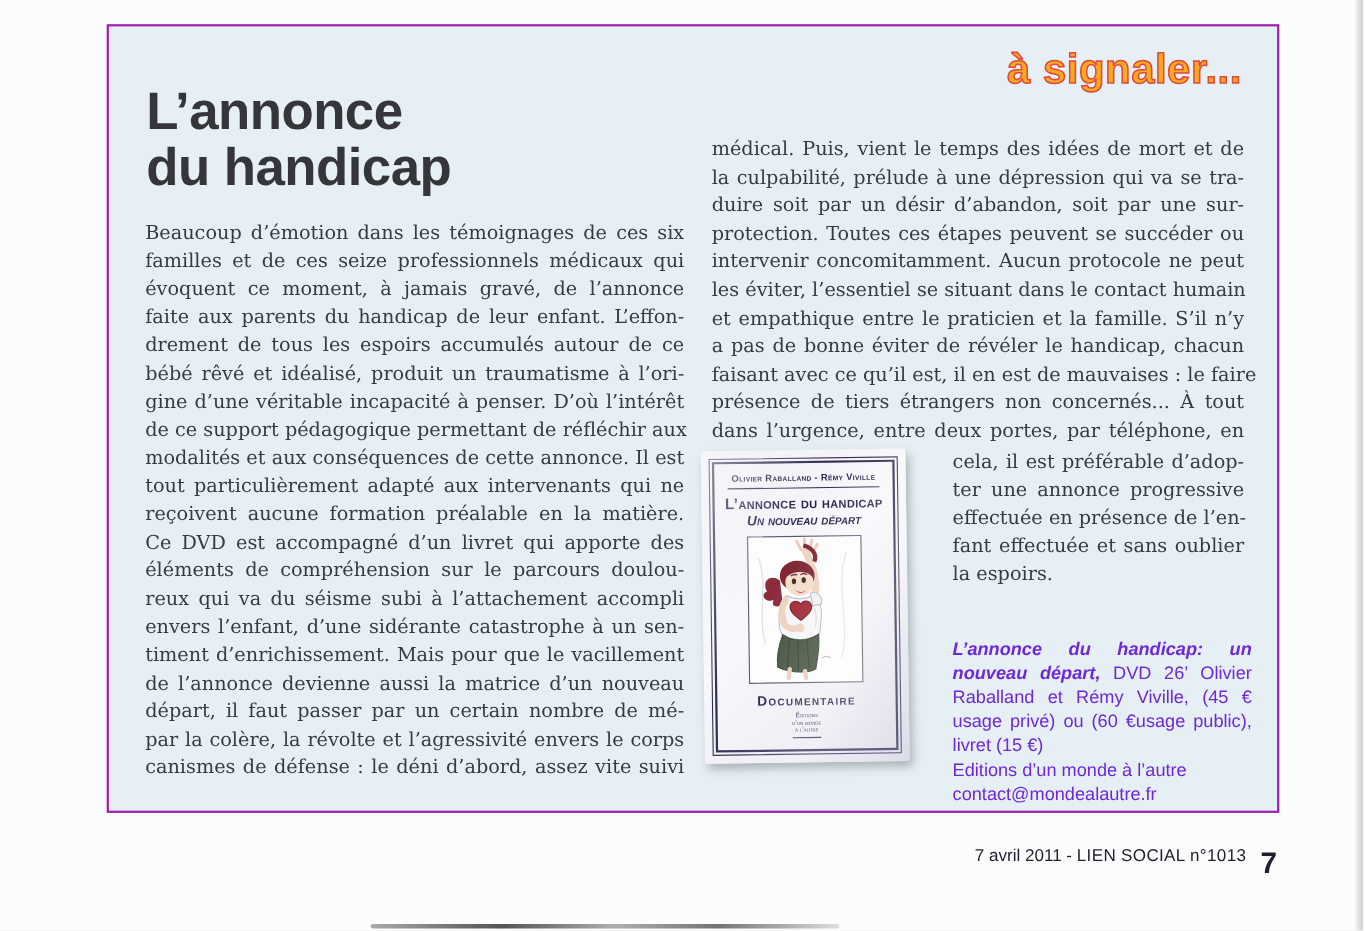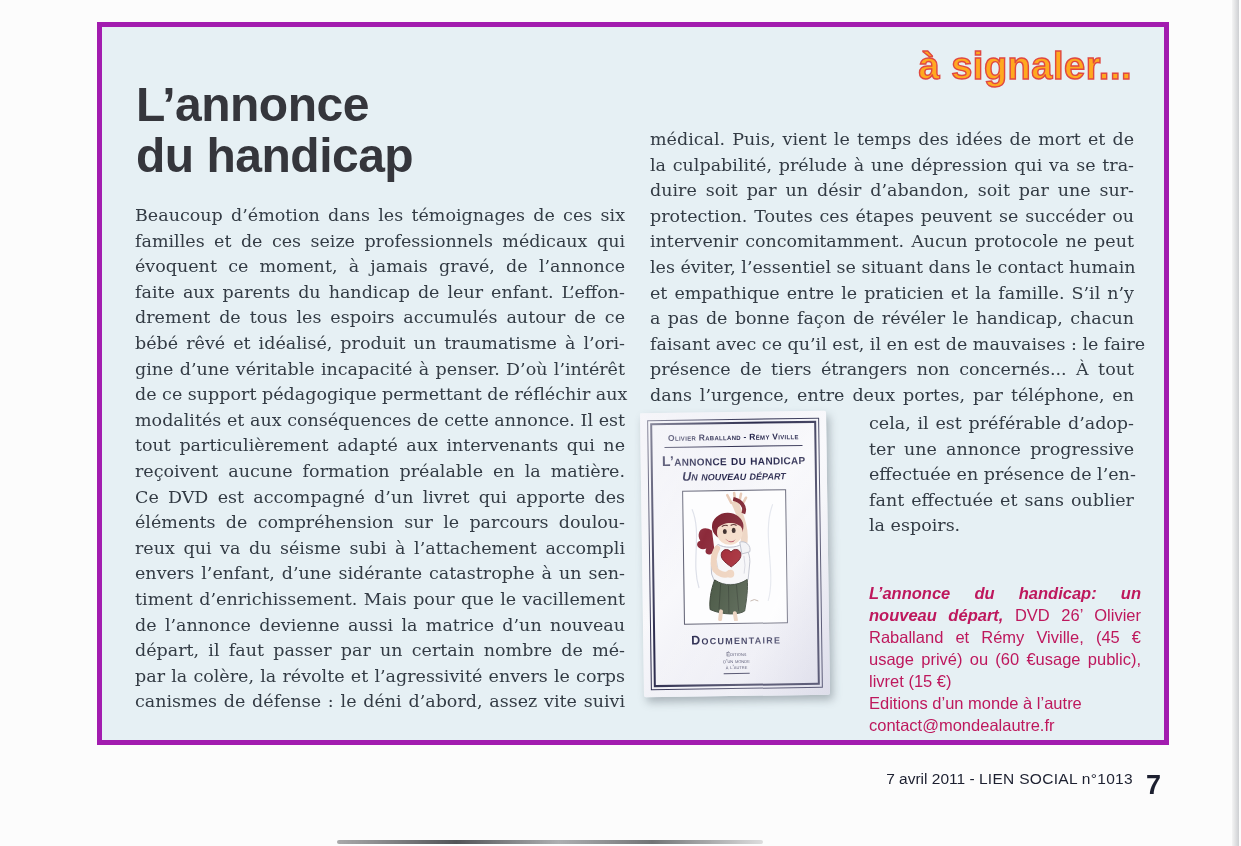--- a/index.html
+++ b/index.html
@@ -5,21 +5,21 @@
 <style>
   html,body{margin:0;padding:0;}
   body{width:1241px;height:846px;background:#fcfcfc;position:relative;overflow:hidden;
        font-family:"Liberation Sans",sans-serif;}
   .scan-edge-right{position:absolute;top:0;right:2px;width:7px;height:100%;
        background:linear-gradient(90deg,rgba(200,200,202,.15),rgba(190,192,196,.75));}
   .scan-smudge{position:absolute;left:337px;top:840px;width:426px;height:4px;border-radius:2px;
        background:linear-gradient(90deg,rgba(70,70,72,.45),rgba(40,42,46,.8) 28%,rgba(95,98,102,.5) 52%,rgba(55,58,60,.7) 74%,rgba(130,130,132,.25));
        filter:blur(.6px);}
   .article-box{position:absolute;left:97px;top:22px;width:1062px;height:713px;
-       background:#e6f0f4;border:5px solid #a21caf;}
+       background:#e6f0f4;border:2px solid #a21caf;}
   
   .section-label{position:absolute;top:18px;right:32px;font-size:38px;font-weight:bold;
        color:#ffa91f;-webkit-text-stroke:1.4px #e04840;letter-spacing:.5px;}
   
   .article-title{position:absolute;left:34px;top:52px;color:#35363c;font-weight:bold;
        font-size:48px;line-height:51px;letter-spacing:-.5px;}
   
   .serifcol{position:absolute;color:#333b44;font-family:"DejaVu Serif",serif;
        font-size:17.5px;line-height:25.6px;}
   .col-left{left:33px;top:176px;width:490px;}
@@ -43,21 +43,21 @@
        letter-spacing:.3px;white-space:nowrap;}
   .cover-subtitle{font-size:12.5px;font-weight:bold;font-style:italic;color:#1f1f46;
        font-variant:small-caps;margin-top:1px;}
   .cover-illustration{width:102px;height:132px;border:1px solid #55566a;background:#fdfdfe;
        margin-top:7px;overflow:hidden;}
   .cover-genre{font-size:12.5px;font-weight:bold;color:#1f1f46;font-variant:small-caps;
        letter-spacing:1.2px;margin-top:9px;}
   .cover-publisher{margin-top:4px;text-align:center;color:#2a2a4c;font-size:6px;line-height:6.5px;
        font-variant:small-caps;border-bottom:1px solid #2a2a4c;padding-bottom:2px;}
   
-  .caption{position:absolute;left:767px;top:555px;width:272px;color:#be185d;
+  .caption{position:absolute;left:767px;top:555px;width:272px;color:#6d28d9;
        font-size:16.5px;line-height:22px;}
   .caption p{margin:0;}
   .cap-lead{font-weight:bold;font-style:italic;}
   
   .footer{position:absolute;top:770px;right:80px;display:flex;align-items:flex-start;color:#1d2030;}
   .footer-date{font-size:15.5px;white-space:pre;}
   .footer-magazine{font-size:15.5px;font-weight:normal;letter-spacing:.3px;}
   .footer-page{font-size:27px;font-weight:bold;margin-left:13px;}
 </style>
 </head>
@@ -98,21 +98,21 @@
 
   <div class="serifcol col-right">
 
   <div class="tline">médical. Puis, vient le temps des idées de mort et de</div>
       <div class="tline">la culpabilité, prélude à une dépression qui va se tra-</div>
       <div class="tline">duire soit par un désir d’abandon, soit par une sur-</div>
       <div class="tline">protection. Toutes ces étapes peuvent se succéder ou</div>
       <div class="tline">intervenir concomitamment. Aucun protocole ne peut</div>
       <div class="tline">les éviter, l’essentiel se situant dans le contact humain</div>
       <div class="tline">et empathique entre le praticien et la famille. S’il n’y</div>
-      <div class="tline">a pas de bonne façon de révéler le handicap, chacun</div>
+      <div class="tline">a pas de bonne éviter de révéler le handicap, chacun</div>
       <div class="tline">faisant avec ce qu’il est, il en est de mauvaises : le faire</div>
       <div class="tline">présence de tiers étrangers non concernés... À tout</div>
       <div class="tline">dans l’urgence, entre deux portes, par téléphone, en</div>
     </div>
 
   <div class="serifcol wrap-text">
 
   <div class="tline">cela, il est préférable d’adop-</div>
       <div class="tline">ter une annonce progressive</div>
       <div class="tline">effectuée en présence de l’en-</div>

